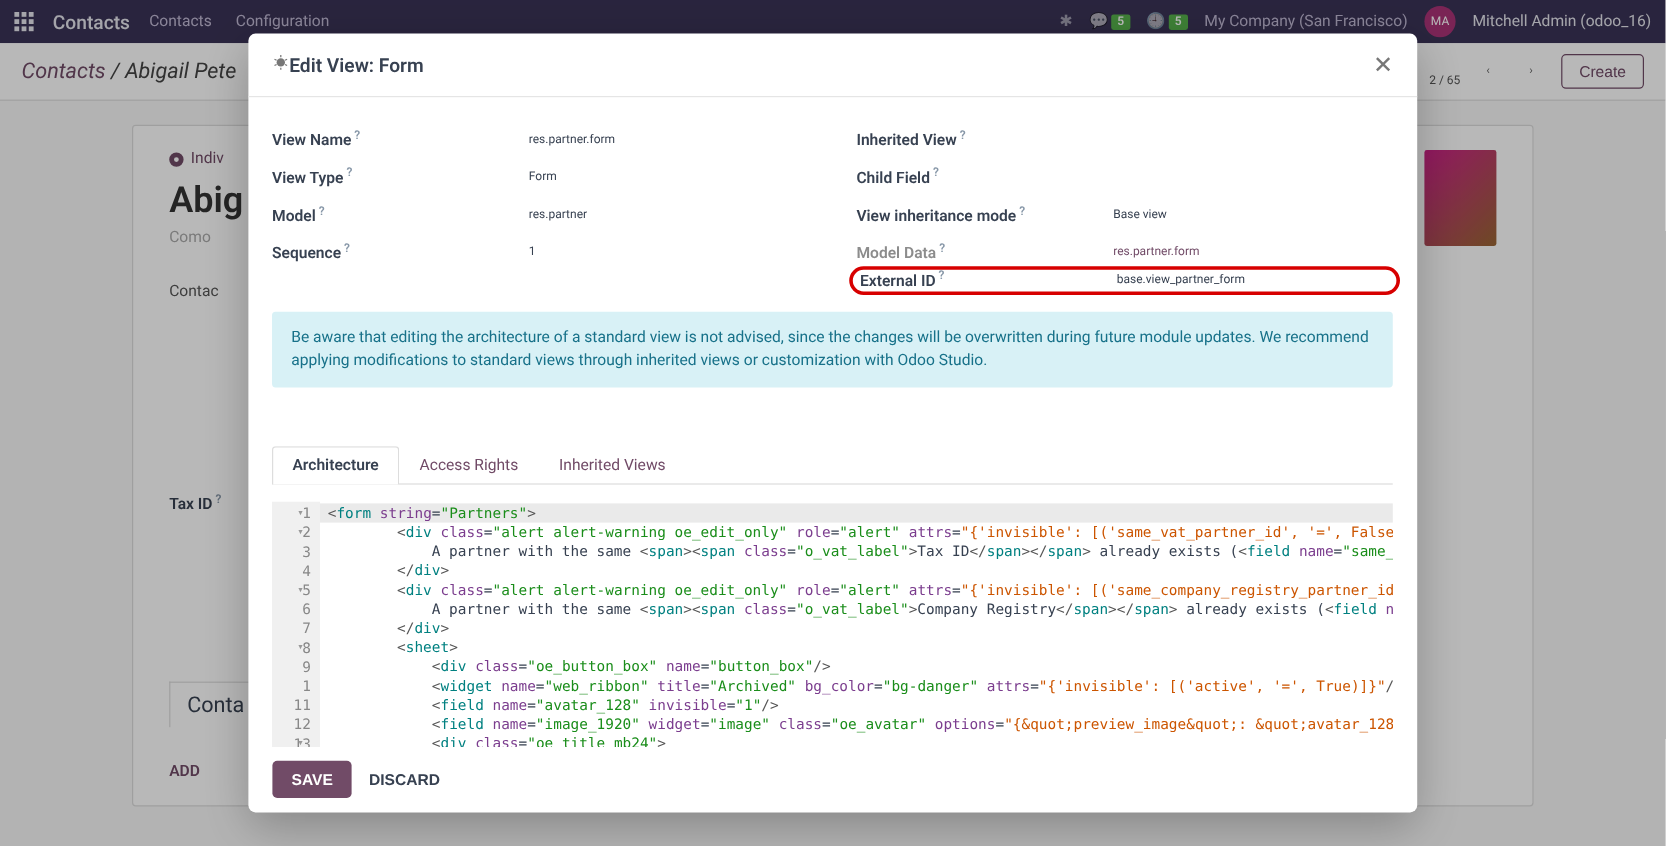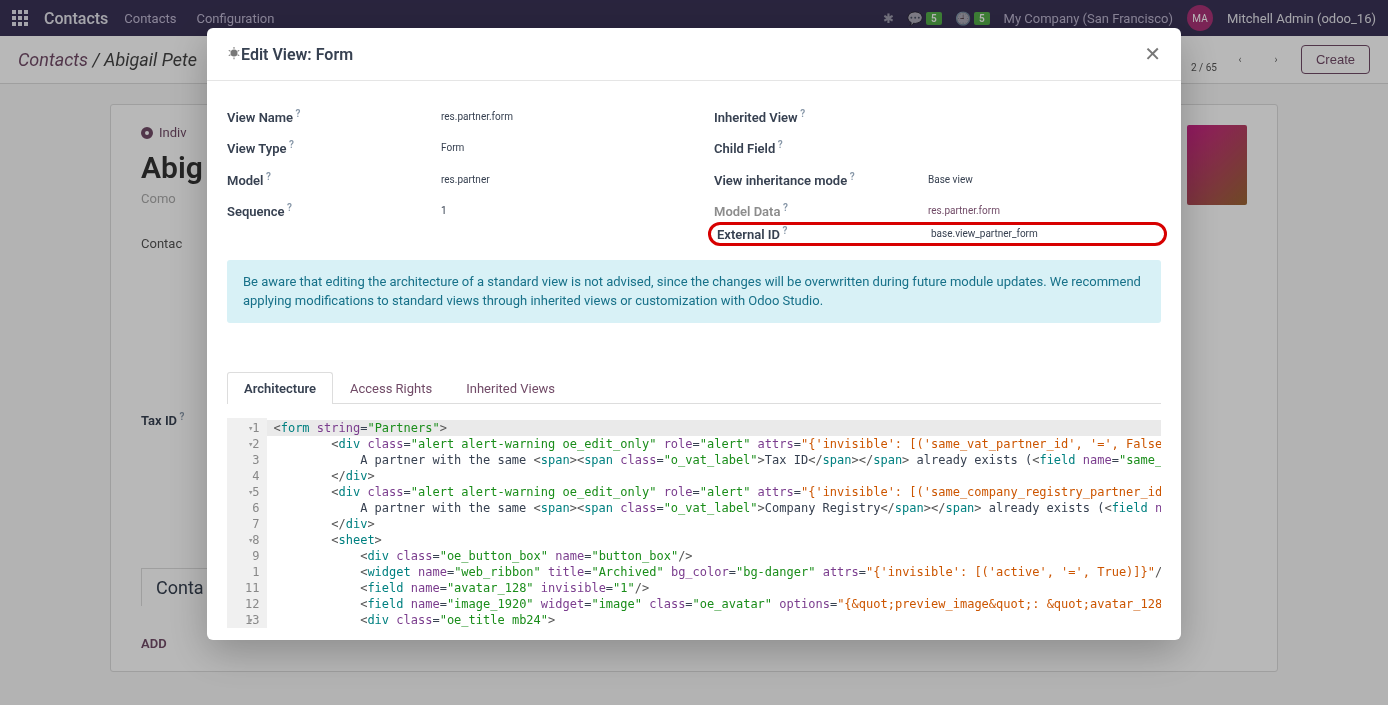--- a/index.html
+++ b/index.html
@@ -212,14 +212,18 @@
             <div>9</div>
             <div>1</div>
             <div>11</div>
             <div>12</div>
             <div class="fold">13</div>
           </div>
         <div class="code" id="code"><div class="ln hl"><span class="p">&lt;</span><span class="t">form</span> <span class="a">string</span>=<span class="s">"Partners"</span><span class="p">&gt;</span></div><div class="ln">        <span class="p">&lt;</span><span class="t">div</span> <span class="a">class</span>=<span class="s">"alert alert-warning oe_edit_only"</span> <span class="a">role</span>=<span class="s">"alert"</span> <span class="a">attrs</span>=<span class="j">"{'invisible': [('same_vat_partner_id', '=', False)]}"</span></div><div class="ln">            A partner with the same <span class="p">&lt;</span><span class="t">span</span><span class="p">&gt;&lt;</span><span class="t">span</span> <span class="a">class</span>=<span class="s">"o_vat_label"</span><span class="p">&gt;</span>Tax ID<span class="p">&lt;/</span><span class="t">span</span><span class="p">&gt;&lt;/</span><span class="t">span</span><span class="p">&gt;</span> already exists (<span class="p">&lt;</span><span class="t">field</span> <span class="a">name</span>=<span class="s">"same_vat_partner_id</span></div><div class="ln">        <span class="p">&lt;/</span><span class="t">div</span><span class="p">&gt;</span></div><div class="ln">        <span class="p">&lt;</span><span class="t">div</span> <span class="a">class</span>=<span class="s">"alert alert-warning oe_edit_only"</span> <span class="a">role</span>=<span class="s">"alert"</span> <span class="a">attrs</span>=<span class="j">"{'invisible': [('same_company_registry_partner_id', '=', Fals</span></div><div class="ln">            A partner with the same <span class="p">&lt;</span><span class="t">span</span><span class="p">&gt;&lt;</span><span class="t">span</span> <span class="a">class</span>=<span class="s">"o_vat_label"</span><span class="p">&gt;</span>Company Registry<span class="p">&lt;/</span><span class="t">span</span><span class="p">&gt;&lt;/</span><span class="t">span</span><span class="p">&gt;</span> already exists (<span class="p">&lt;</span><span class="t">field</span> <span class="a">name</span>=</div><div class="ln">        <span class="p">&lt;/</span><span class="t">div</span><span class="p">&gt;</span></div><div class="ln">        <span class="p">&lt;</span><span class="t">sheet</span><span class="p">&gt;</span></div><div class="ln">            <span class="p">&lt;</span><span class="t">div</span> <span class="a">class</span>=<span class="s">"oe_button_box"</span> <span class="a">name</span>=<span class="s">"button_box"</span><span class="p">/&gt;</span></div><div class="ln">            <span class="p">&lt;</span><span class="t">widget</span> <span class="a">name</span>=<span class="s">"web_ribbon"</span> <span class="a">title</span>=<span class="s">"Archived"</span> <span class="a">bg_color</span>=<span class="s">"bg-danger"</span> <span class="a">attrs</span>=<span class="j">"{'invisible': [('active', '=', True)]}"</span><span class="p">/&gt;</span></div><div class="ln">            <span class="p">&lt;</span><span class="t">field</span> <span class="a">name</span>=<span class="s">"avatar_128"</span> <span class="a">invisible</span>=<span class="s">"1"</span><span class="p">/&gt;</span></div><div class="ln">            <span class="p">&lt;</span><span class="t">field</span> <span class="a">name</span>=<span class="s">"image_1920"</span> <span class="a">widget</span>=<span class="s">"image"</span> <span class="a">class</span>=<span class="s">"oe_avatar"</span> <span class="a">options</span>=<span class="j">"{&amp;quot;preview_image&amp;quot;: &amp;quot;avatar_128&amp;quot;}"</span></div><div class="ln">            <span class="p">&lt;</span><span class="t">div</span> <span class="a">class</span>=<span class="s">"oe_title mb24"</span><span class="p">&gt;</span></div></div>
       </div>
     </div>
 
+    <div class="d-footer">
+      <button class="btn-primary">SAVE</button>
+      <button class="btn-secondary">DISCARD</button>
+    </div>
   </div>
 </div>
 
 </body></html>

